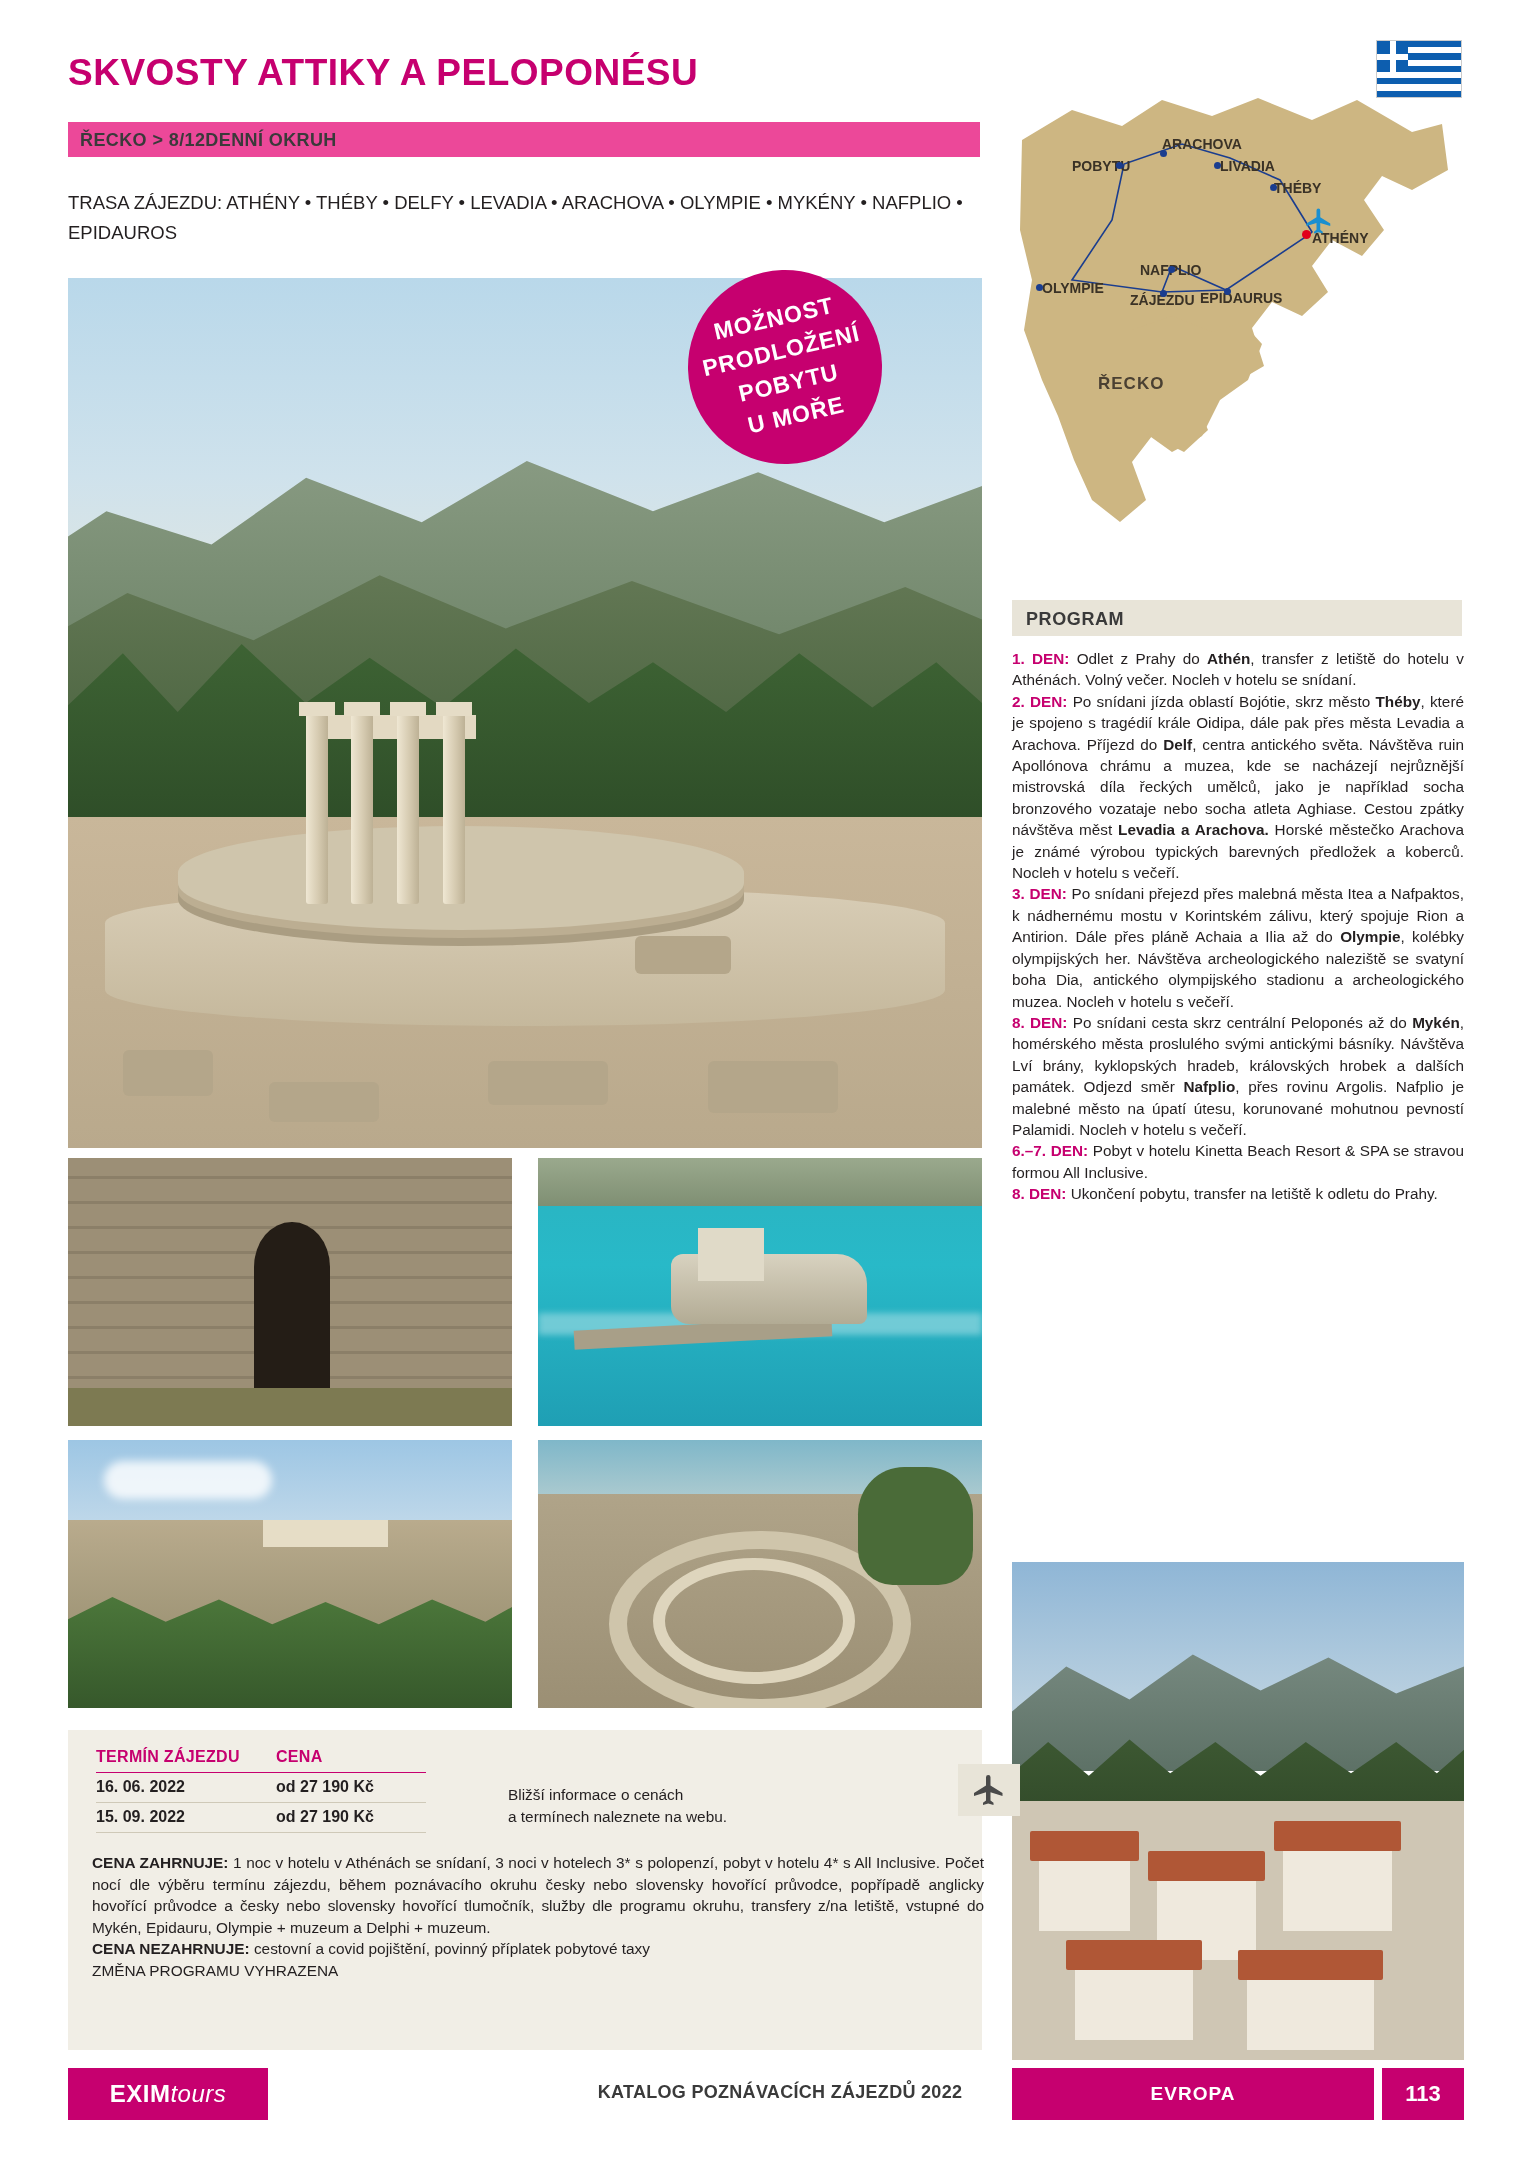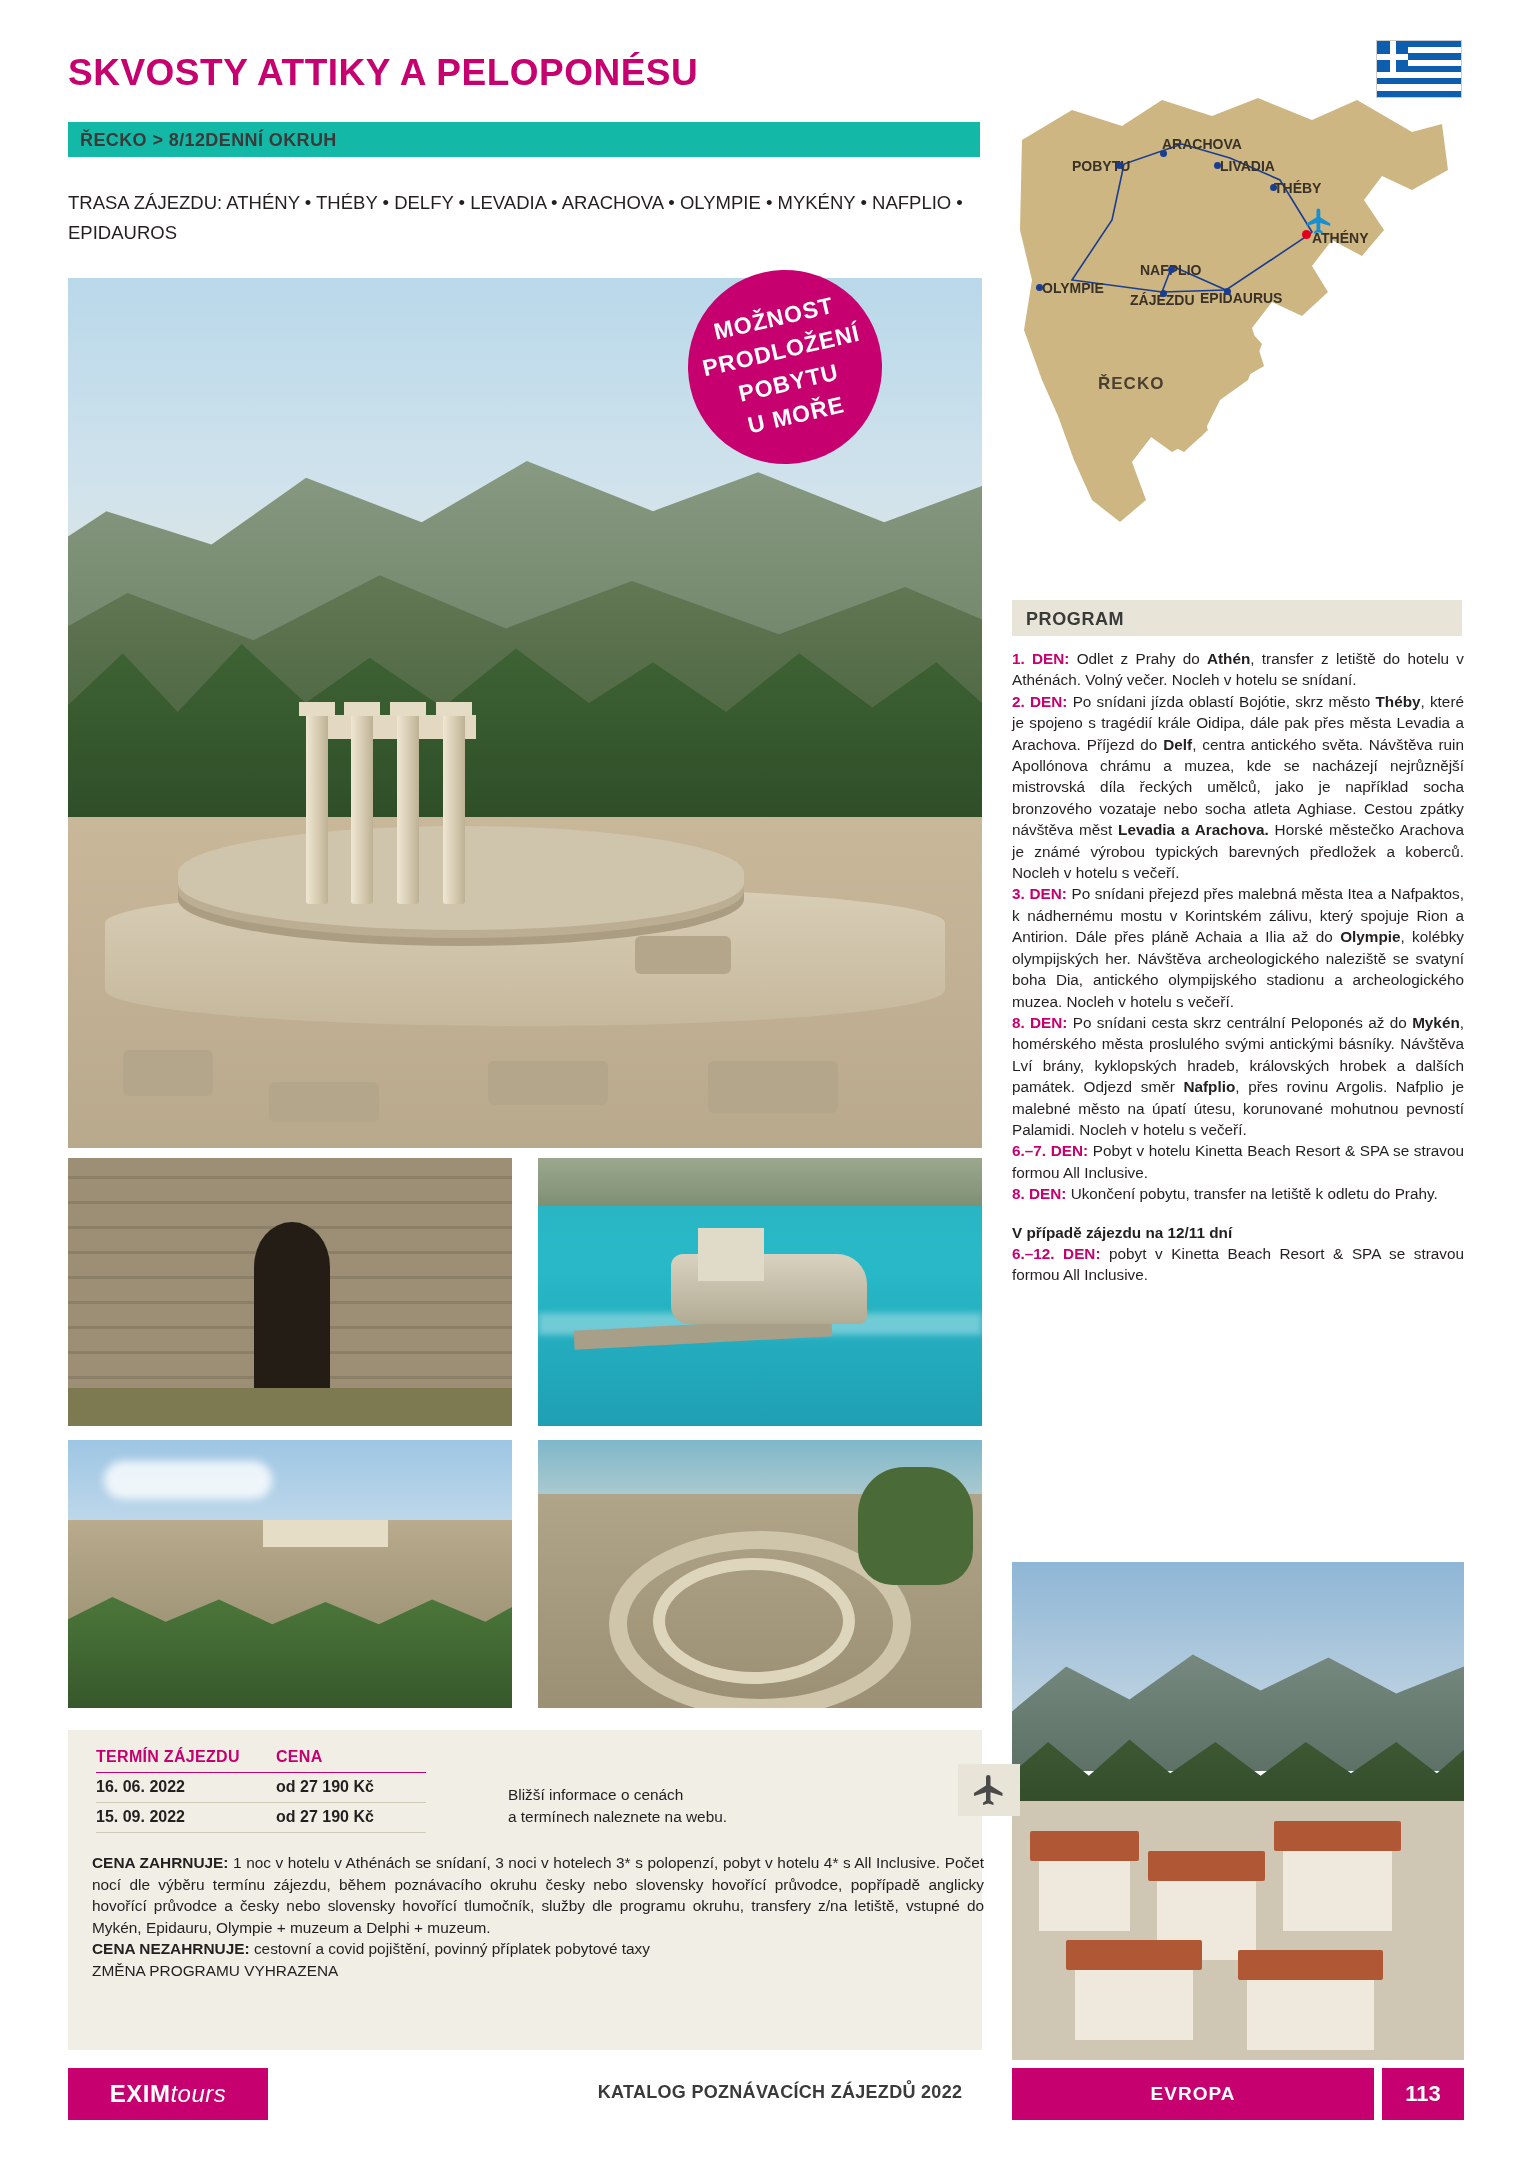--- a/index.html
+++ b/index.html
@@ -32,21 +32,21 @@
     font-weight: bold;
     letter-spacing: 0.5px;
     color: #c6006f;
   }
   .subtitle-bar {
     position: absolute;
     left: 68px;
     top: 122px;
     width: 912px;
     height: 35px;
-    background: #14b8a6;
+    background: #ec4899;
   }
   .subtitle-bar span {
     position: absolute;
     left: 12px;
     top: 8px;
     font-size: 18px;
     font-weight: bold;
     letter-spacing: 0.4px;
     color: #3a3a3a;
   }
@@ -586,26 +586,20 @@
     </p>
     <p>
       <span class="day">8. DEN:</span><span> Po snídani cesta skrz centrální Peloponés až do <b>Mykén</b>, homérského města proslulého svými antickými básníky. Návštěva Lví brány, kyklopských hradeb, královských hrobek a dalších památek. Odjezd směr <b>Nafplio</b>, přes rovinu Argolis. Nafplio je malebné město na úpatí útesu, korunované mohutnou pevností Palamidi. Nocleh v hotelu s večeří.</span>
     </p>
     <p>
       <span class="day">6.–7. DEN:</span><span> Pobyt v hotelu Kinetta Beach Resort &amp; SPA se stravou formou All Inclusive.</span>
     </p>
     <p>
       <span class="day">8. DEN:</span><span> Ukončení pobytu, transfer na letiště k odletu do Prahy.</span>
     </p>
-    <div class="program-extra">
-      <p class="hl">V případě zájezdu na 12/11 dní</p>
-      <p>
-        <span class="day">6.–12. DEN:</span><span> pobyt v Kinetta Beach Resort &amp; SPA se stravou formou All Inclusive.</span>
-      </p>
-    </div>
   </div>
 
   <div class="village-photo">
     <div class="sky"></div>
     <div class="mount"></div>
     <div class="forest"></div>
     <div class="town"></div>
     <div class="wallh" style="left:6%; top:58%; width:20%; height:16%;"></div>
     <div class="roof" style="left:4%; top:54%; width:24%; height:6%;"></div>
     <div class="wallh" style="left:32%; top:62%; width:22%; height:18%;"></div>

